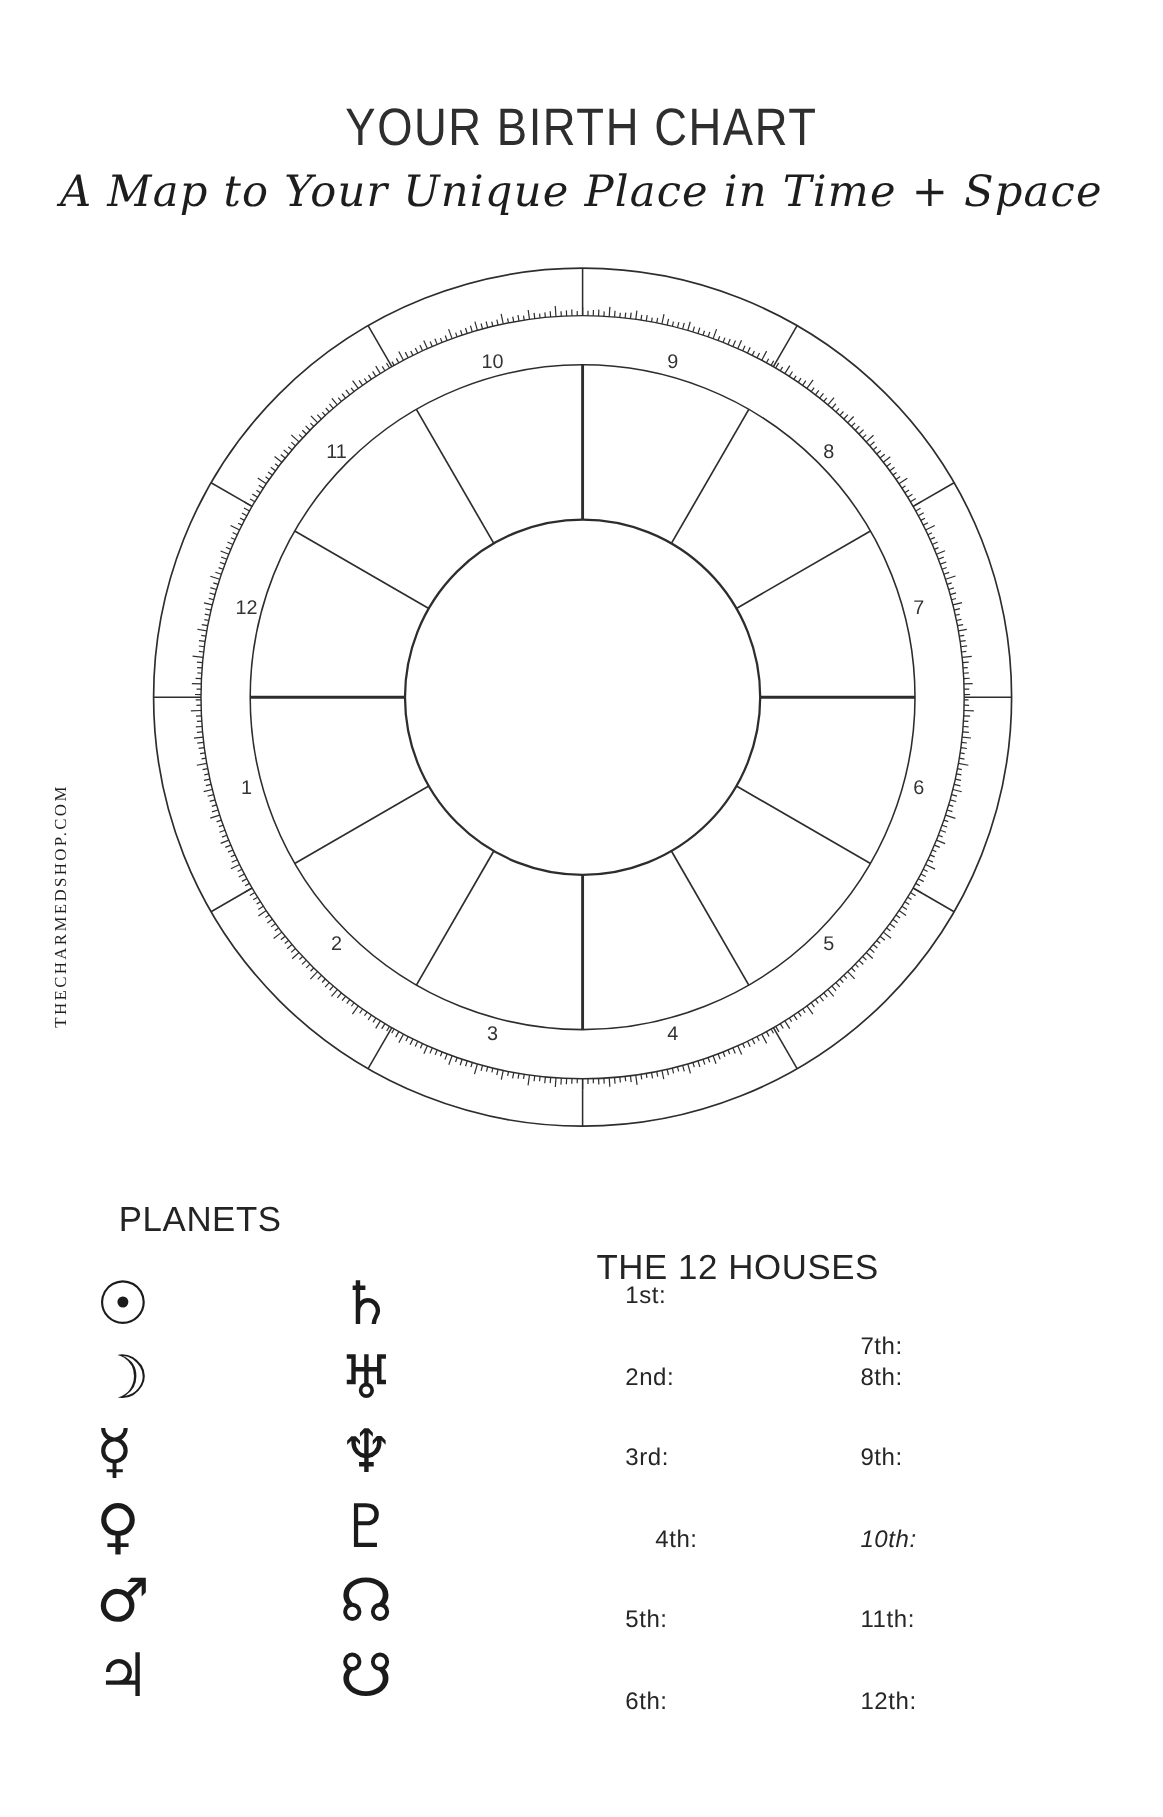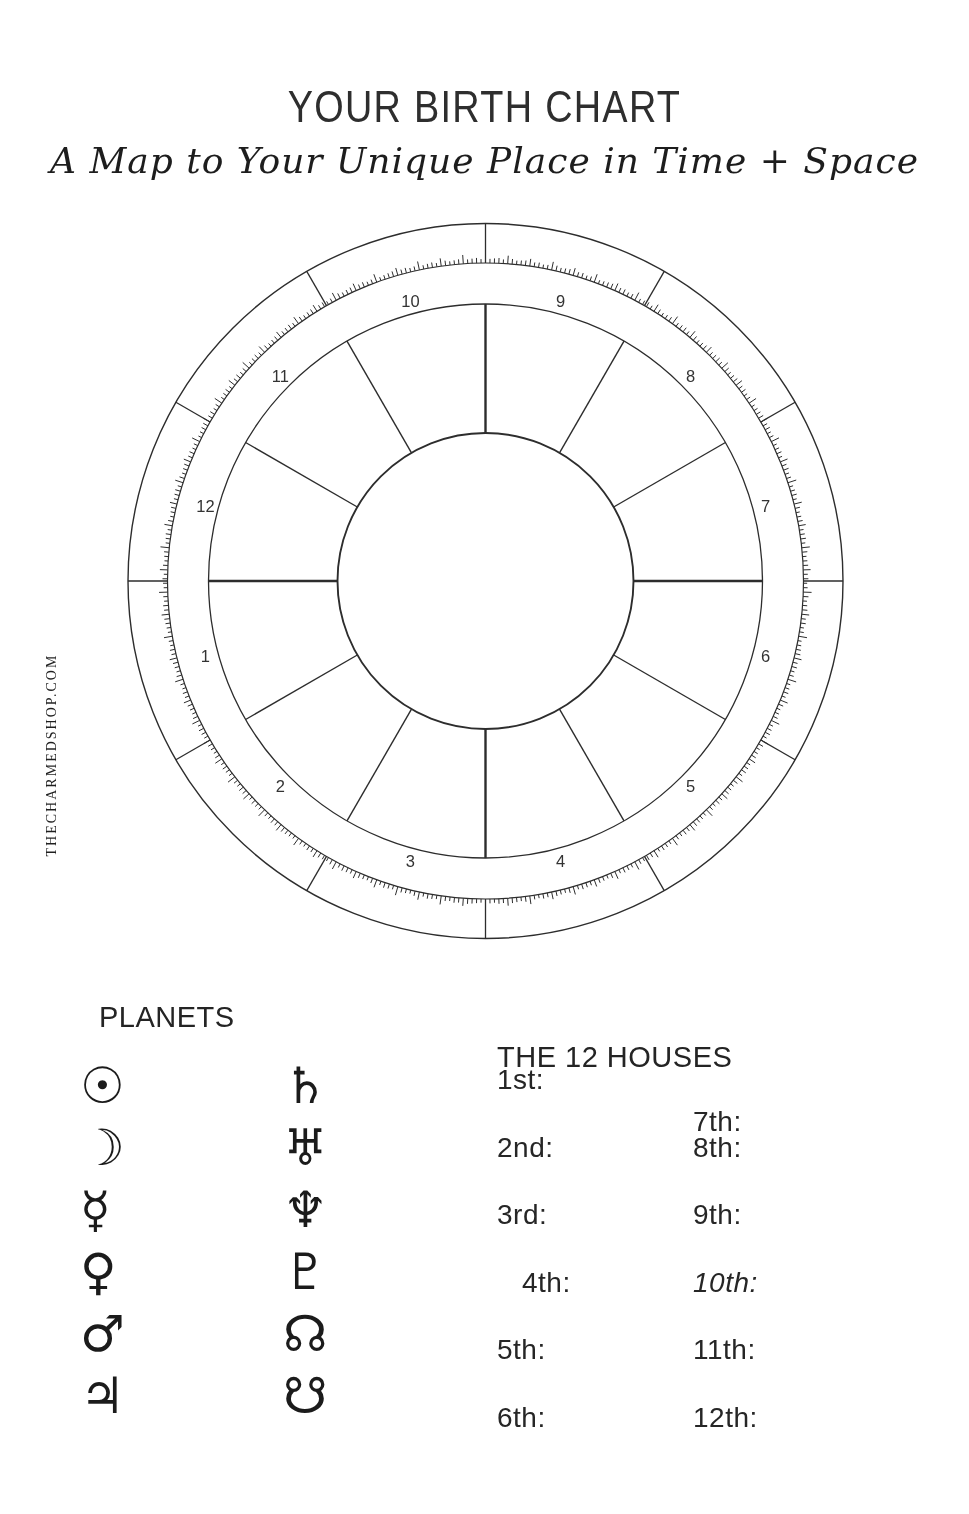--- a/index.html
+++ b/index.html
@@ -28,22 +28,22 @@
     position:absolute;font-size:29px;line-height:30px;letter-spacing:.5px;
     color:#242424;font-weight:500;white-space:nowrap;
   }
   #planets-header{left:83px;top:1002px;margin-left:16px;}
   #houses-header{left:497px;top:1002px;margin-top:40px;}
   .glyph{
     position:absolute;font-family:"DejaVu Sans",sans-serif;font-size:50px;
     font-weight:600;color:#1b1b1b;height:62px;line-height:62px;white-space:nowrap;
   }
   .house-label{
-    position:absolute;font-size:28px;line-height:28px;letter-spacing:.5px;
-    color:#262626;white-space:nowrap;
+    position:absolute;font-size:20px;line-height:28px;letter-spacing:.5px;
+    color:#262626;white-space:nowrap;margin-left:24px;
   }
 </style>
 </head>
 <body>
 
 <div class="title">YOUR BIRTH CHART</div>
 <div class="subtitle">A Map to Your Unique Place in Time + Space</div>
 <div class="watermark">THECHARMEDSHOP.COM</div>
 
 <svg id="wheel" width="969" height="975" viewBox="0 0 969 975">

